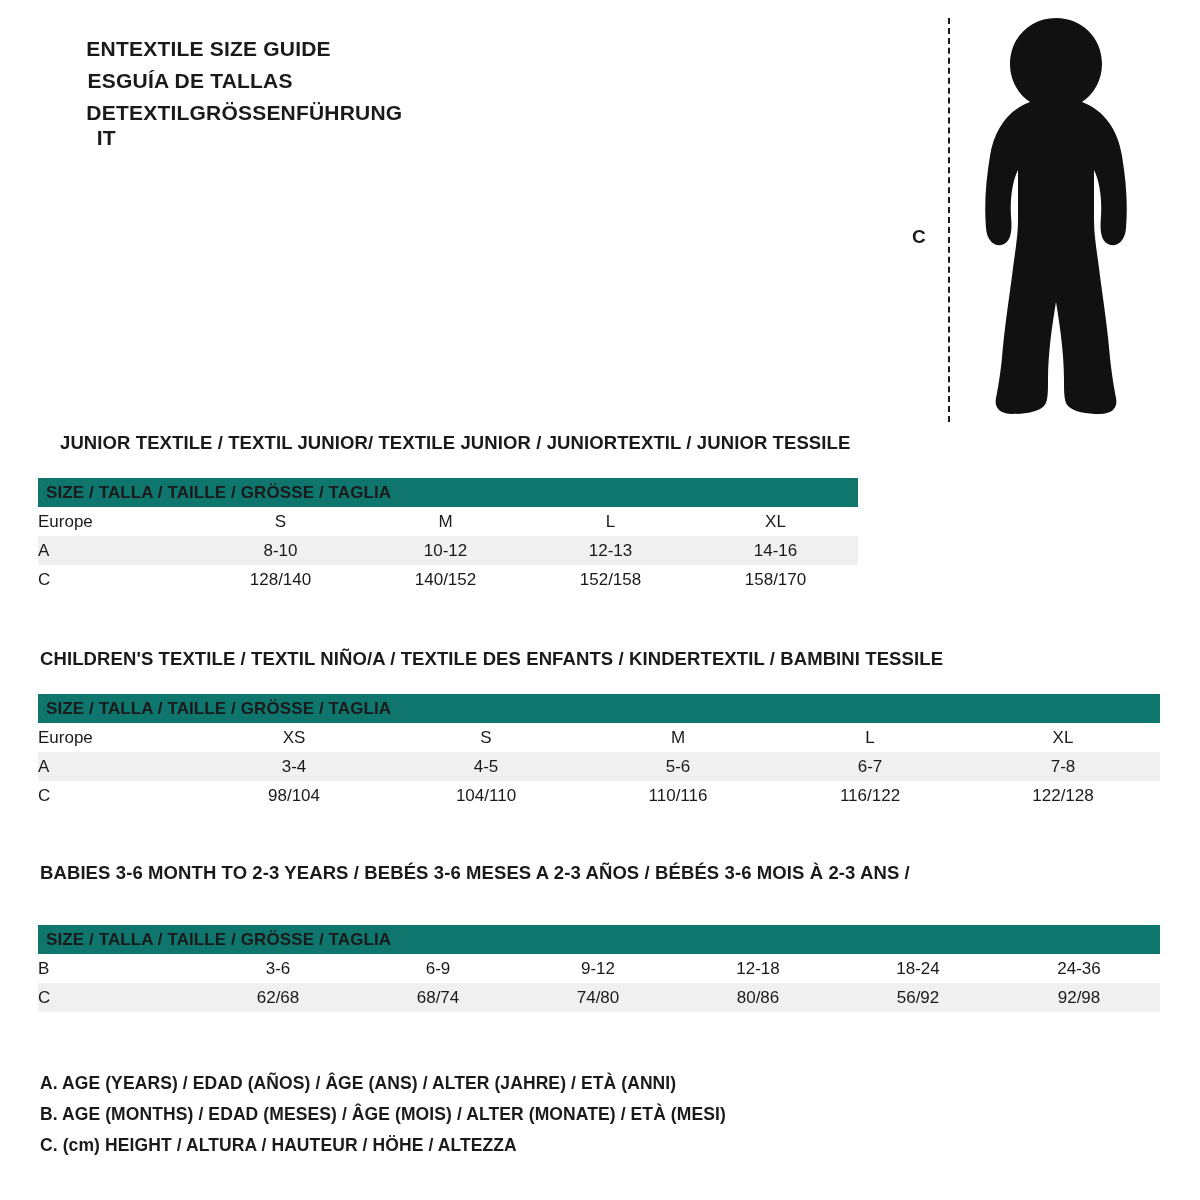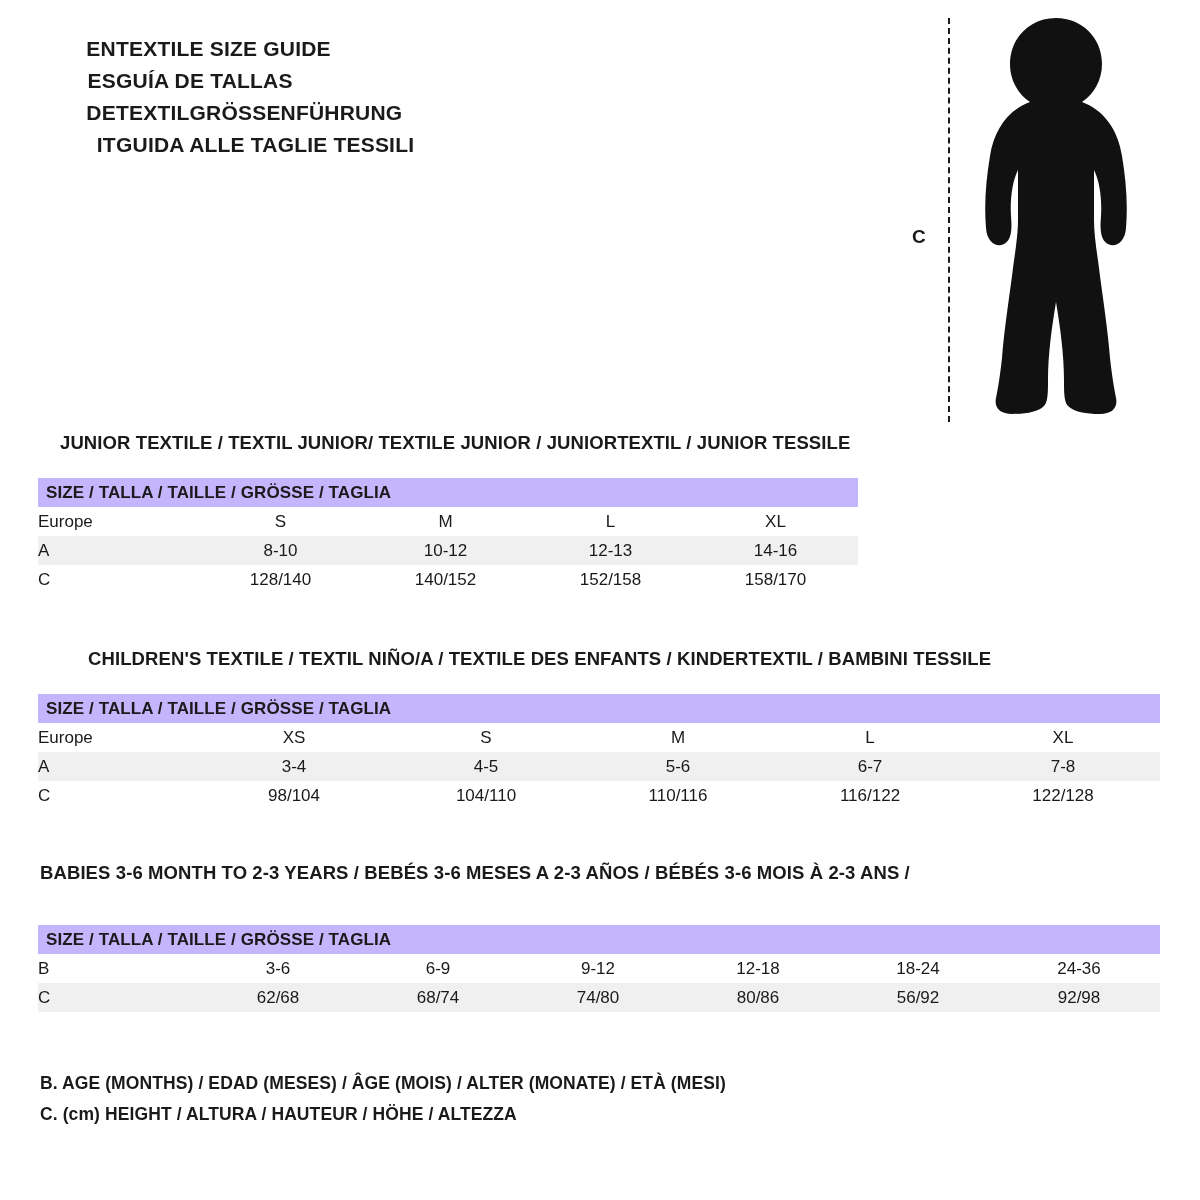--- a/index.html
+++ b/index.html
@@ -99,21 +99,21 @@
     border-collapse: collapse;
     font-size: 17px;
     color: #1a1a1a;
   }
   table.size-table td {
     padding: 0;
     height: 29px;
     vertical-align: middle;
   }
   .hdr-row td {
-    background: #c4b5fd;
+    background: #0f766e;
     font-weight: 700;
     font-size: 17px;
     letter-spacing: 0.1px;
   }
   .hdr-row td.hdr-cell {
     padding-left: 8px;
     text-transform: uppercase;
   }
   .row-light td { background: #f0f0f0; }
   .row-white td { background: #ffffff; }
@@ -158,21 +158,20 @@
     <div class="lang-row">
       <div class="lang-code">ES</div>
       <div class="lang-text">GUÍA DE TALLAS</div>
     </div>
     <div class="lang-row">
       <div class="lang-code">DE</div>
       <div class="lang-text">TEXTILGRÖSSENFÜHRUNG</div>
     </div>
     <div class="lang-row">
       <div class="lang-code">IT</div>
-      <div class="lang-text">GUIDA ALLE TAGLIE TESSILI</div>
     </div>
   </div>
 
   <div class="figure-area">
     <div class="figure-label">C</div>
     <div class="figure-dashline"></div>
     <svg class="silhouette" viewBox="0 0 210 410">
       <path fill="#111111" d="
         M104 4
         C 78 4, 58 24, 58 50
@@ -240,21 +239,21 @@
       <tr class="row-white">
         <td class="cell-label">C</td>
         <td class="cell-val">128/140</td>
         <td class="cell-val">140/152</td>
         <td class="cell-val">152/158</td>
         <td class="cell-val">158/170</td>
       </tr>
     </tbody>
   </table>
 
-  <div class="section-title" style="left:40px; top:644px; width:1060px;margin-left:48px;">CHILDREN'S TEXTILE / TEXTIL NIÑO/A / TEXTILE DES ENFANTS / KINDERTEXTIL / BAMBINI TESSILE</div>
+  <div class="section-title" style="left:40px; top:644px; width:1060px;">CHILDREN'S TEXTILE / TEXTIL NIÑO/A / TEXTILE DES ENFANTS / KINDERTEXTIL / BAMBINI TESSILE</div>
 
   <table class="size-table" style="left:38px; top:694px; width:1122px;">
     <colgroup>
       <col style="width:160px">
         <col style="width:192px">
         <col style="width:192px">
         <col style="width:192px">
         <col style="width:192px">
         <col style="width:194px">
     </colgroup>
@@ -320,17 +319,18 @@
         <td class="cell-val">68/74</td>
         <td class="cell-val">74/80</td>
         <td class="cell-val">80/86</td>
         <td class="cell-val">56/92</td>
         <td class="cell-val">92/98</td>
       </tr>
     </tbody>
   </table>
 
   <div class="footnotes">
+    <div class="footnote">A. AGE (YEARS) / EDAD (AÑOS) / ÂGE (ANS) / ALTER (JAHRE) / ETÀ (ANNI)</div>
     <div class="footnote">B. AGE (MONTHS) / EDAD (MESES) / ÂGE (MOIS) / ALTER (MONATE) / ETÀ (MESI)</div>
     <div class="footnote mixed">C. (cm) HEIGHT / ALTURA / HAUTEUR / HÖHE / ALTEZZA</div>
   </div>
 
 </div>
 
 </body></html>

